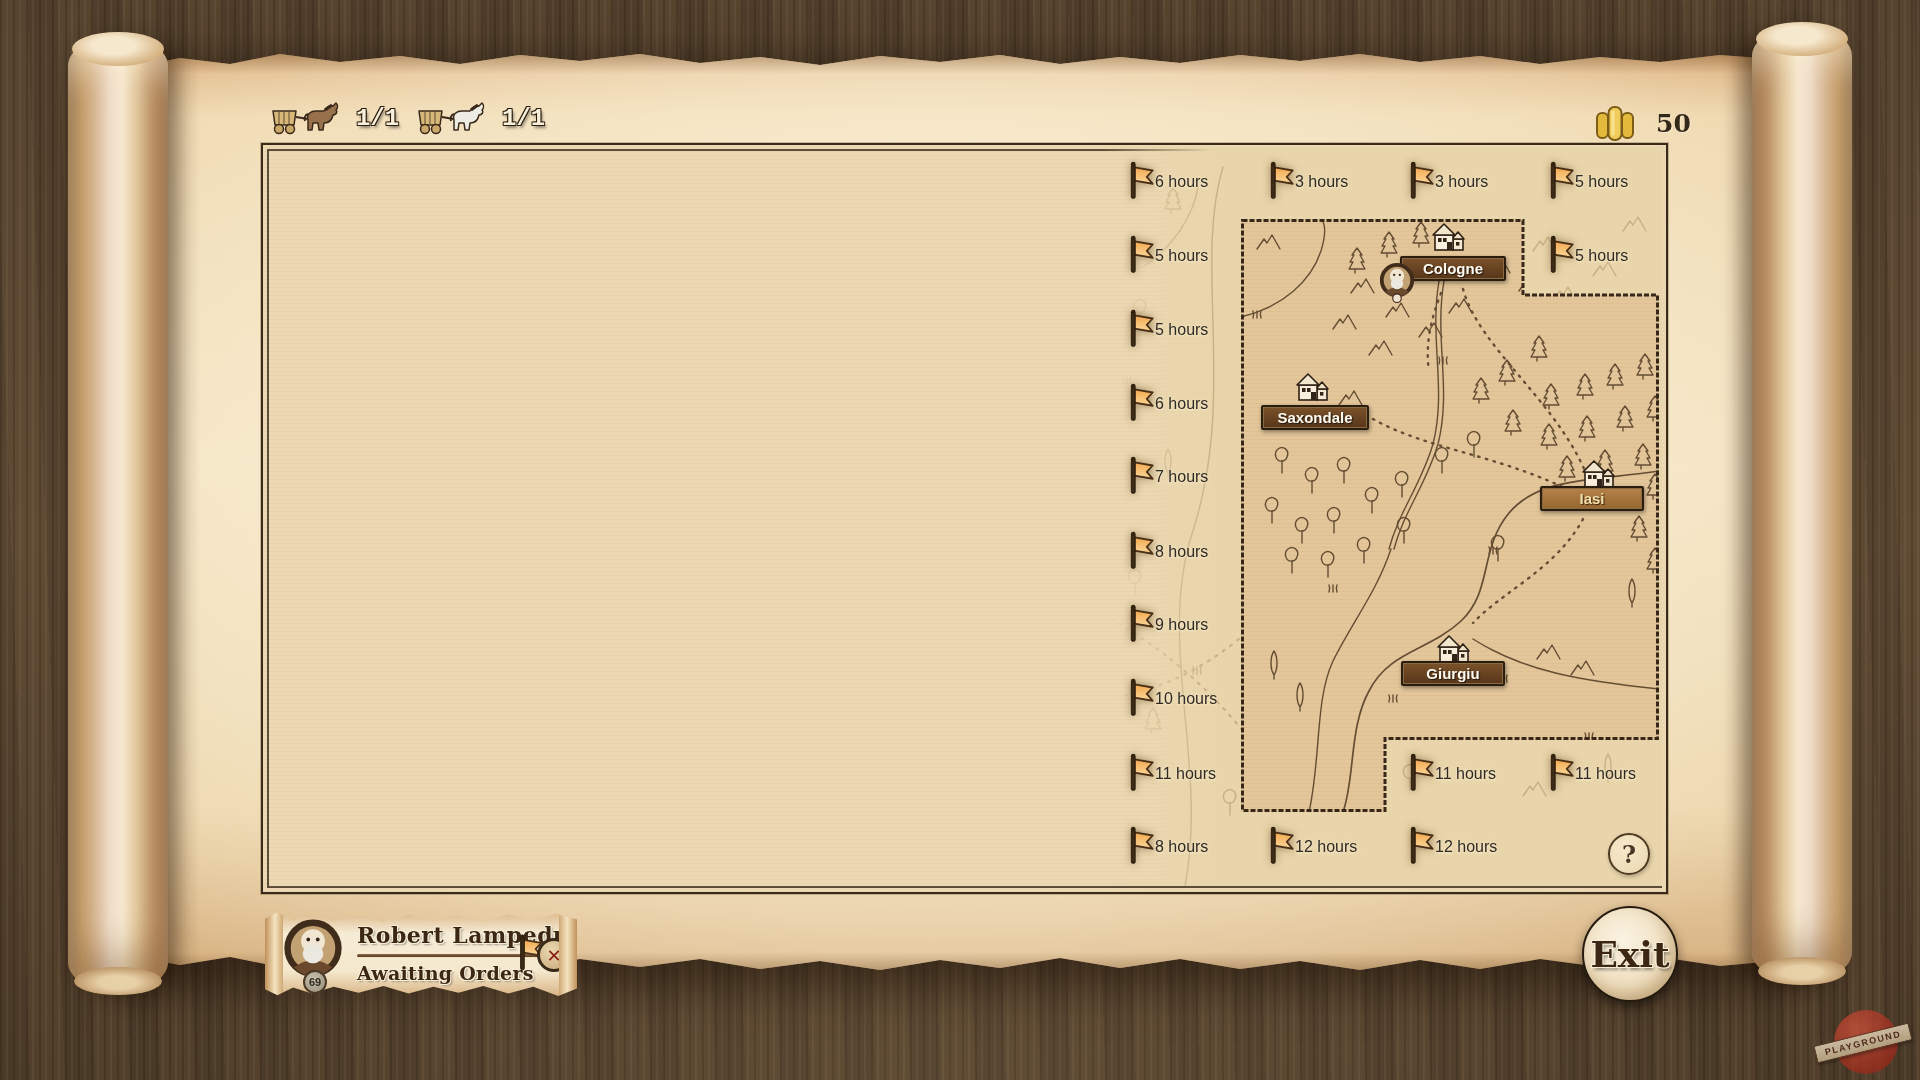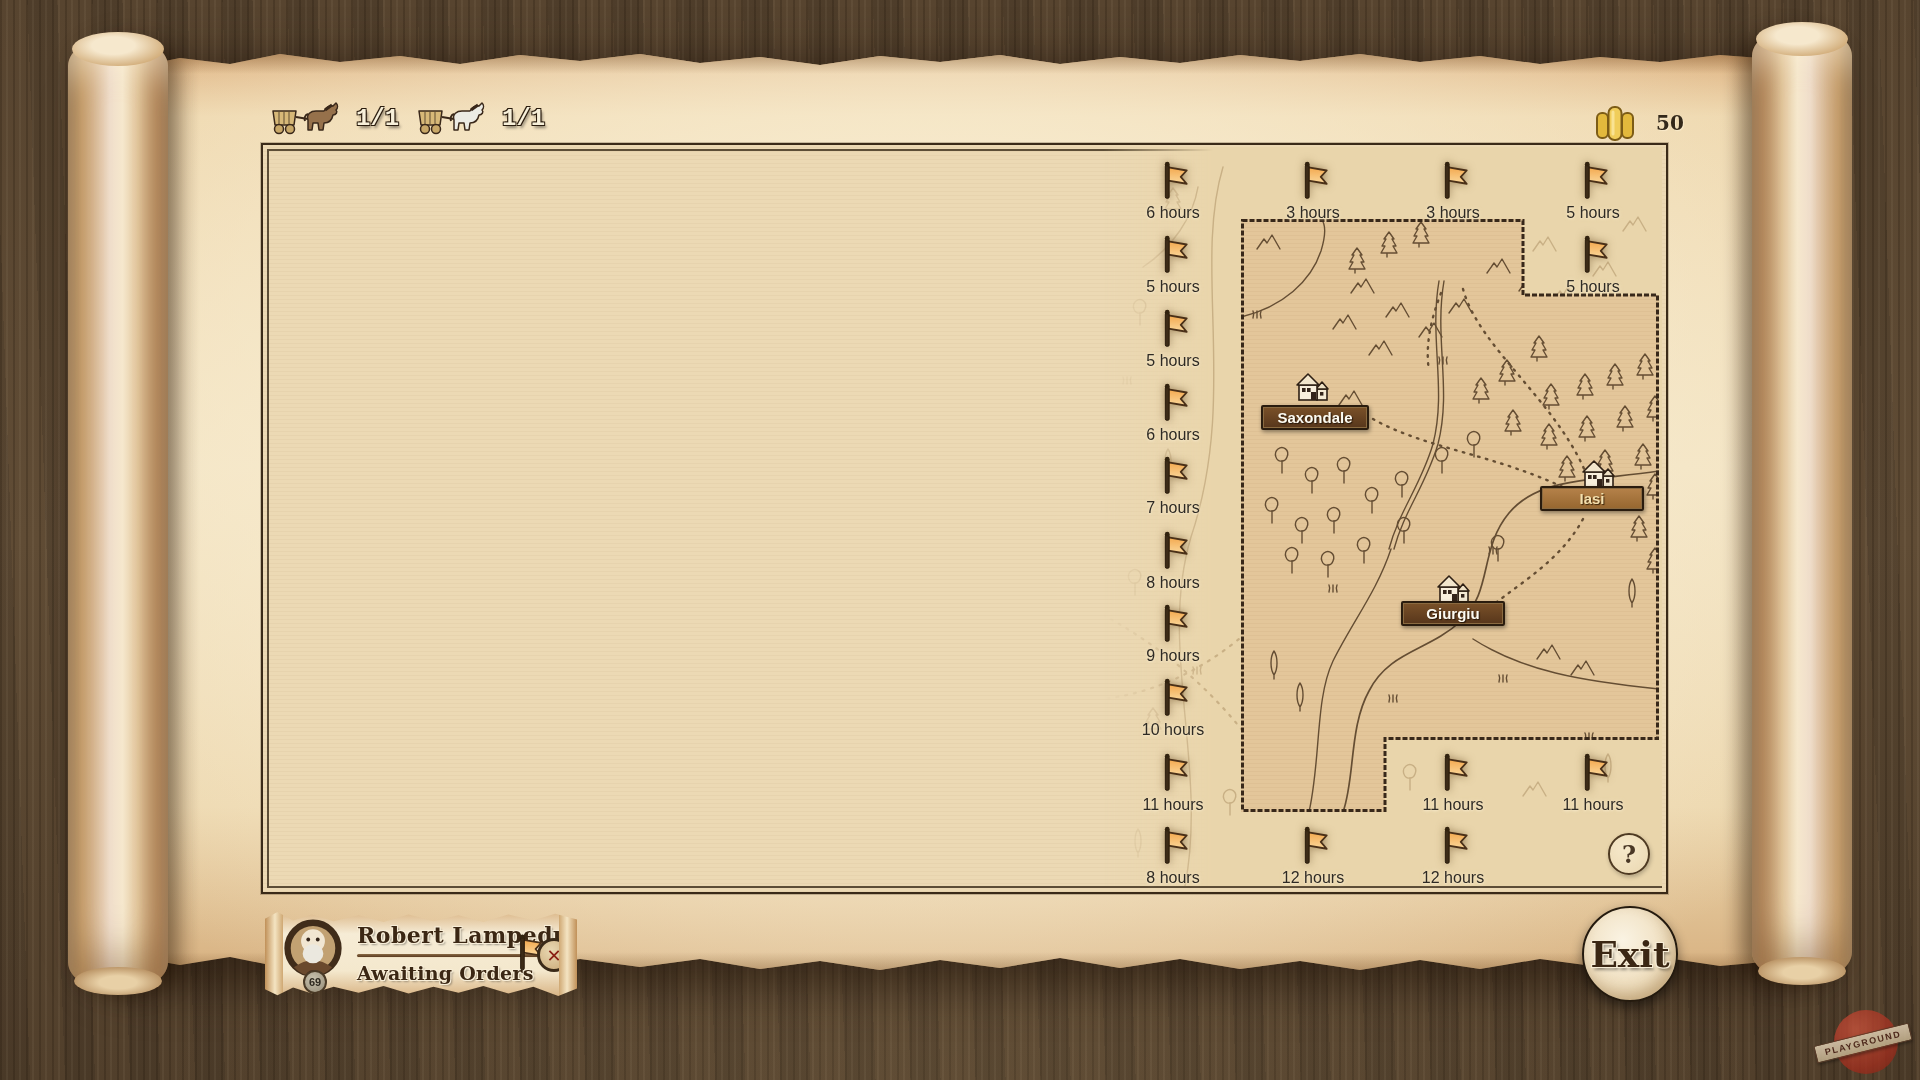--- a/index.html
+++ b/index.html
@@ -35,40 +35,40 @@
   .roll::before{content:"";position:absolute;left:4px;right:4px;top:-4px;height:34px;border-radius:50%;
     background:radial-gradient(ellipse at 45% 40%,#f6e8cd 30%,#caa068 85%,#9a7244);}
   .roll::after{content:"";position:absolute;left:6px;right:6px;bottom:-3px;height:28px;border-radius:50%;
     background:radial-gradient(ellipse at 50% 55%,#e8d0a6 30%,#a87c4c 90%);}
   
   .topbar{position:absolute;left:0;top:0;width:1920px;height:150px;z-index:30;}
   .caravan{position:absolute;top:98px;display:flex;align-items:center;gap:12px;}
   .count{font-family:Liberation Mono, monospace;font-weight:bold;font-size:24px;color:#f7f0da;
     text-shadow:1px 1px 0 #2a1c0e,-1px -1px 0 #2a1c0e,1px -1px 0 #2a1c0e,-1px 1px 0 #2a1c0e,2px 3px 3px rgba(0,0,0,.45);}
   .gold{position:absolute;left:1592px;top:102px;display:flex;align-items:center;gap:18px;}
-  .gold-amount{font-family:"DejaVu Serif",serif;font-weight:bold;font-size:20px;color:#33281a;
+  .gold-amount{font-family:"DejaVu Serif",serif;font-weight:bold;font-size:25px;color:#33281a;
     text-shadow:1px 1px 1px rgba(255,242,214,.7);}
   
   .frame{position:absolute;left:261px;top:143px;width:1403px;height:747px;z-index:4;
     border:2px solid #3a2a18;outline:2px solid rgba(58,42,24,.8);outline-offset:-8px;
     background-color:#ecd9b4;
     background-image:repeating-linear-gradient(0deg,rgba(140,100,55,.05) 0 1px,transparent 1px 4px);
     box-shadow:0 0 0 1px rgba(58,42,24,.25);}
   .doodle-strip{position:absolute;left:1103px;top:147px;width:559px;height:739px;z-index:5;
     background:#e9d5ab;
     -webkit-mask-image:linear-gradient(90deg,transparent,#000 110px);
             mask-image:linear-gradient(90deg,transparent,#000 110px);}
   
   .map-inset{position:absolute;left:1241px;top:219px;width:418px;height:593px;z-index:8;
     background-color:#e3c69a;
     background-image:repeating-linear-gradient(0deg,rgba(140,100,55,.06) 0 1px,transparent 1px 4px);
     clip-path:polygon(0 0,282px 0,282px 76px,418px 76px,418px 521px,144px 521px,144px 593px,0 593px);}
   .map-border{position:absolute;left:1241px;top:219px;z-index:9;pointer-events:none;overflow:visible;}
   
-  .tflag{position:absolute;width:100px;display:flex;flex-direction:column;align-items:center;z-index:30;cursor:pointer;justify-content:flex-end;}
+  .tflag{position:absolute;width:100px;display:flex;flex-direction:row;align-items:center;z-index:30;cursor:pointer;}
   .tflag svg{filter:drop-shadow(0 0 4px rgba(80,50,10,.5));}
   .flag-label{font:16px "Liberation Sans",sans-serif;color:#2e2a24;margin-top:2px;white-space:nowrap;
     text-shadow:0 1px 2px rgba(246,232,200,.95),0 0 5px rgba(246,232,200,.85);}
   
   .town{position:absolute;z-index:25;}
   .town-banner{position:absolute;height:21px;border:2px solid #2a1c0e;border-radius:2px;
     box-shadow:inset 0 0 0 1px #8a6a40,1px 2px 4px rgba(0,0,0,.4);
     text-align:center;line-height:21px;font-size:15px;font-weight:bold;cursor:pointer;
     font-family:"Liberation Sans",sans-serif;}
   .banner-dark{background:linear-gradient(180deg,#7a5129,#57361b);color:#fdfbf2;text-shadow:1px 1px 1px #241508;}
@@ -447,33 +447,42 @@
       </svg>
       <div class="flag-label">5 hours</div>
     </div>
   <div class="tflag" style="left:1543px;top:752px">
       <svg width="32" height="42" viewBox="0 0 34 46">
         <use href="#flagsym"></use>
       </svg>
       <div class="flag-label">11 hours</div>
     </div>
 
+  <div class="town" style="left:1378px;top:222px;width:140px;height:80px">
+    <svg class="house" style="left:52px;top:0" width="36" height="30" viewBox="0 0 36 30">
+        <use href="#housesym"></use>
+      </svg>
+    <div class="town-banner banner-dark" style="left:22px;top:34px;width:102px">Cologne</div>
+    <svg class="town-avatar" style="left:0;top:40px" width="38" height="42" viewBox="0 0 40 44">
+        <use href="#facesym"></use>
+      </svg>
+  </div>
   <div class="town" style="left:1261px;top:372px;width:110px;height:64px">
     <svg class="house" style="left:33px;top:0" width="36" height="30" viewBox="0 0 36 30">
         <use href="#housesym"></use>
       </svg>
     <div class="town-banner banner-dark" style="left:0;top:33px;width:104px">Saxondale</div>
   </div>
   <div class="town" style="left:1540px;top:459px;width:110px;height:64px">
     <svg class="house" style="left:40px;top:0" width="36" height="30" viewBox="0 0 36 30">
         <use href="#housesym"></use>
       </svg>
     <div class="town-banner banner-light" style="left:0;top:27px;width:100px">Iasi</div>
   </div>
-  <div class="town" style="left:1401px;top:574px;width:110px;height:64px">
+  <div class="town" style="left:1401px;top:634px;width:110px;height:64px">
     <svg class="house" style="left:34px;top:0" width="36" height="30" viewBox="0 0 36 30">
         <use href="#housesym"></use>
       </svg>
     <div class="town-banner banner-dark" style="left:0;top:27px;width:100px">Giurgiu</div>
   </div>
 
   <div class="help-btn">?</div>
 
   <div class="roll roll-left"></div>
   <div class="roll roll-right"></div>

